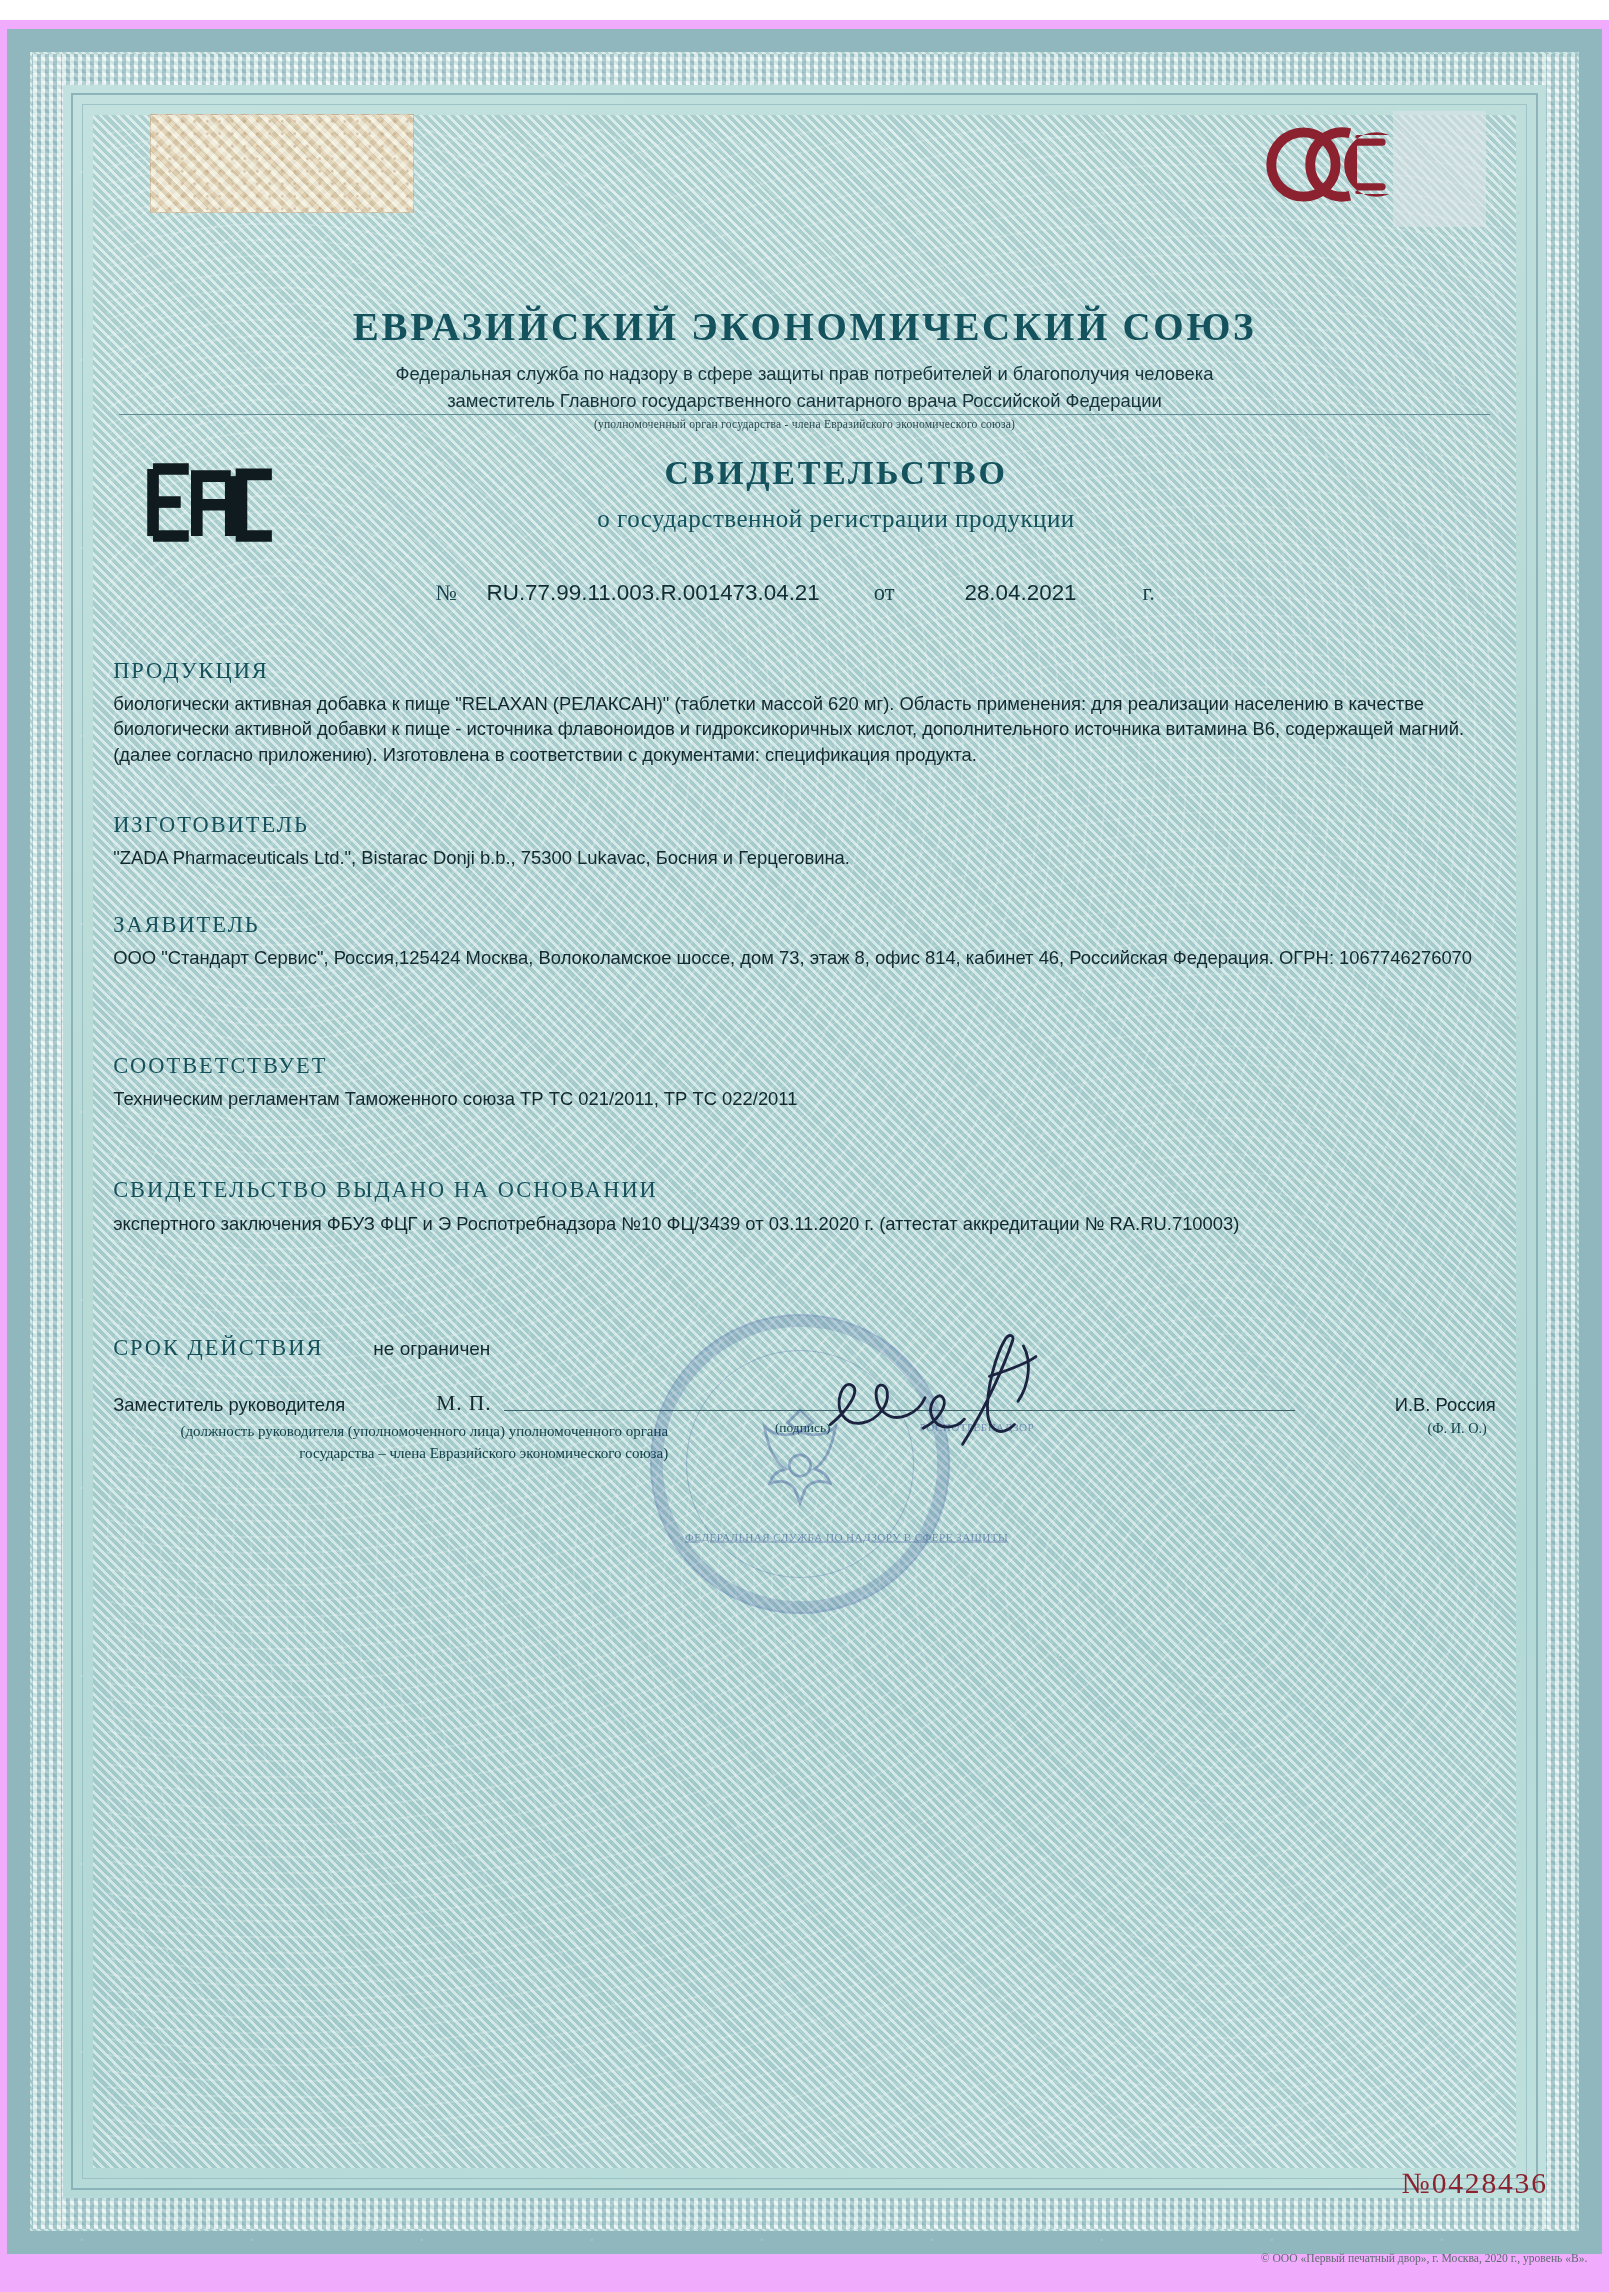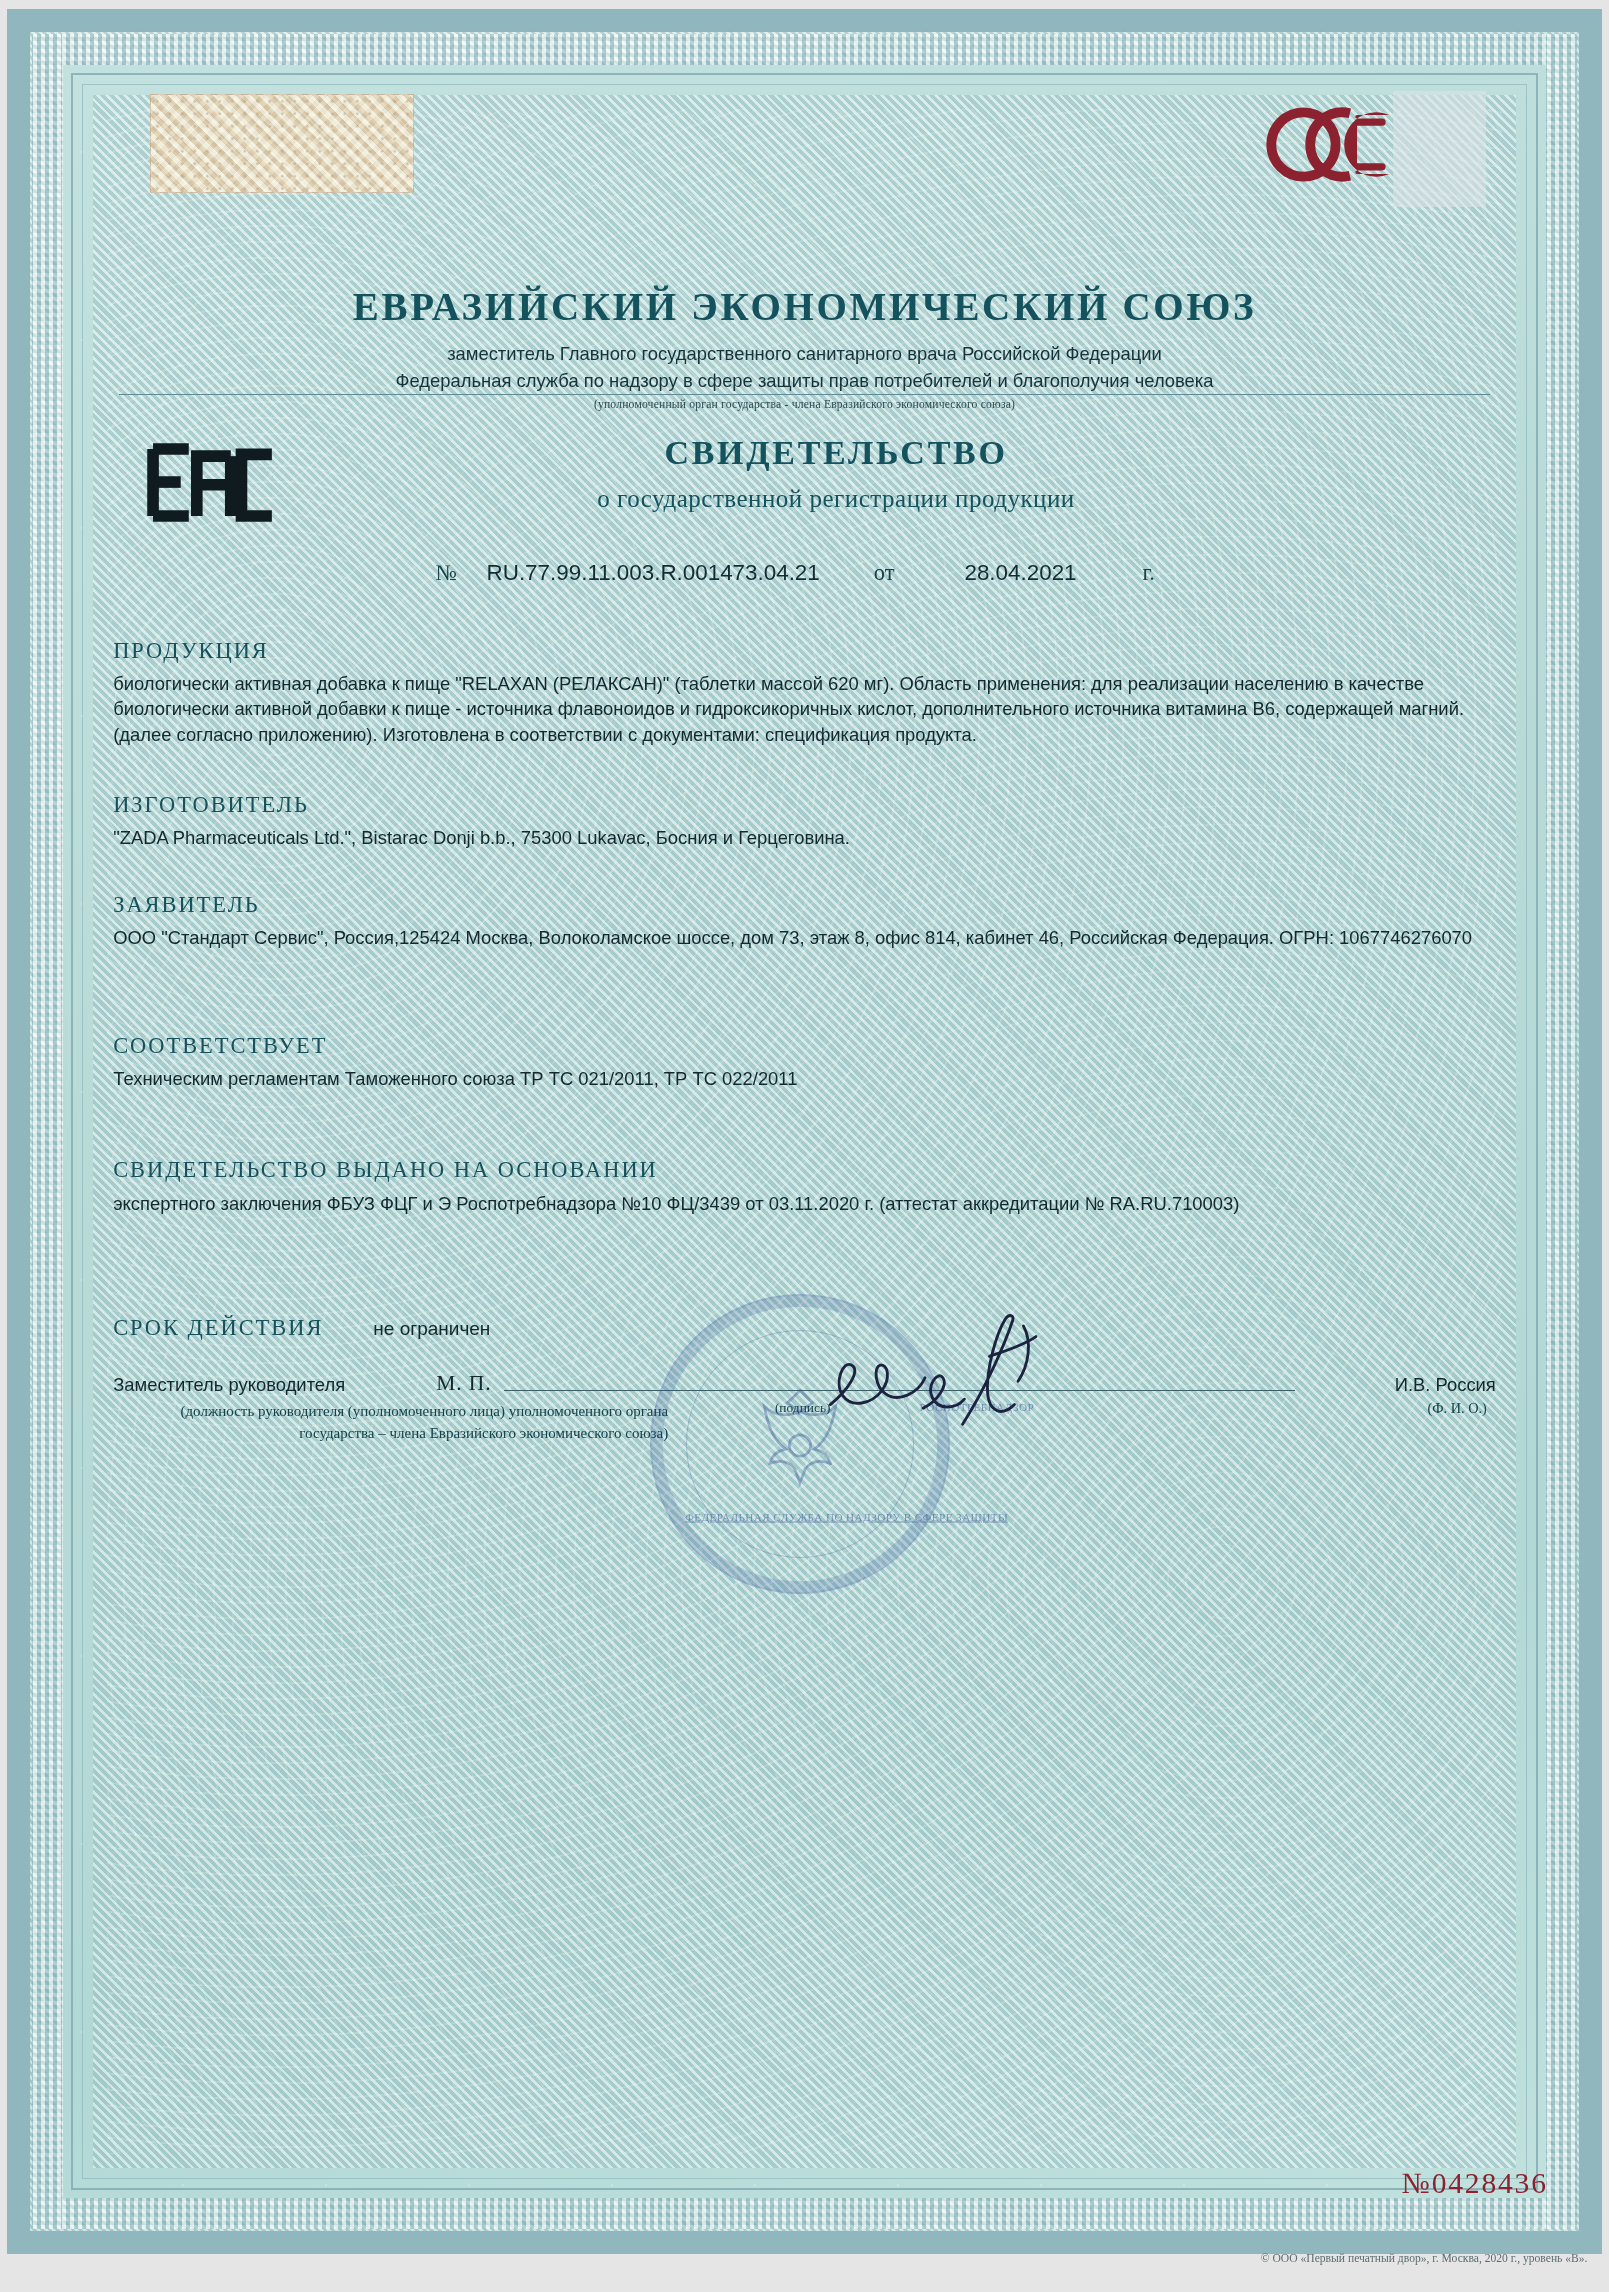--- a/index.html
+++ b/index.html
@@ -12,21 +12,22 @@
     height: 2293px;
     font-family: "Liberation Sans", sans-serif;
     position: relative;
     overflow: hidden;
   }
 
   
   .page {
     position: absolute;
     inset: 0;
-    background: #e5e5e5;
+    background: #f0abfc;
+    margin-top: 20px;
   }
 
   .paper {
     position: absolute;
     left: 7.2px; top: 9px; right: 7.2px; bottom: 39px;
     background:
       radial-gradient(ellipse at 30% 20%, rgba(255,255,255,0.35), rgba(255,255,255,0) 60%),
       linear-gradient(160deg, #bfdfdc 0%, #b7dcd9 35%, #aed6d4 70%, #bcdedb 100%);
     overflow: hidden;
   }
@@ -427,22 +428,22 @@
         <path d="M104 20 A36 36 0 1 0 104 90" fill="none" stroke="#8c2230" stroke-width="11"></path>
       </svg>
     </div>
     <div class="watermark-box"></div>
 
     <div class="content">
 
       <div class="title-main">ЕВРАЗИЙСКИЙ ЭКОНОМИЧЕСКИЙ СОЮЗ</div>
 
       <div class="subtitle">
+        <div>Федеральная служба по надзору в сфере защиты прав потребителей и благополучия человека</div>
         <div>заместитель Главного государственного санитарного врача Российской Федерации</div>
-        <div>Федеральная служба по надзору в сфере защиты прав потребителей и благополучия человека</div>
       </div>
 
       <div class="rule"></div>
       <div class="org-note">(уполномоченный орган государства - члена Евразийского экономического союза)</div>
 
       <div class="cert-row">
         <div class="eac-mark">
           <svg width="134" height="85" viewBox="0 0 150 95" aria-hidden="true">
             <g fill="#101a1d">
               <path d="M2 4 h16 v34 h34 v-34 h16 v87 h-16 v-36 h-34 v36 h-16 z" opacity="0"></path>

